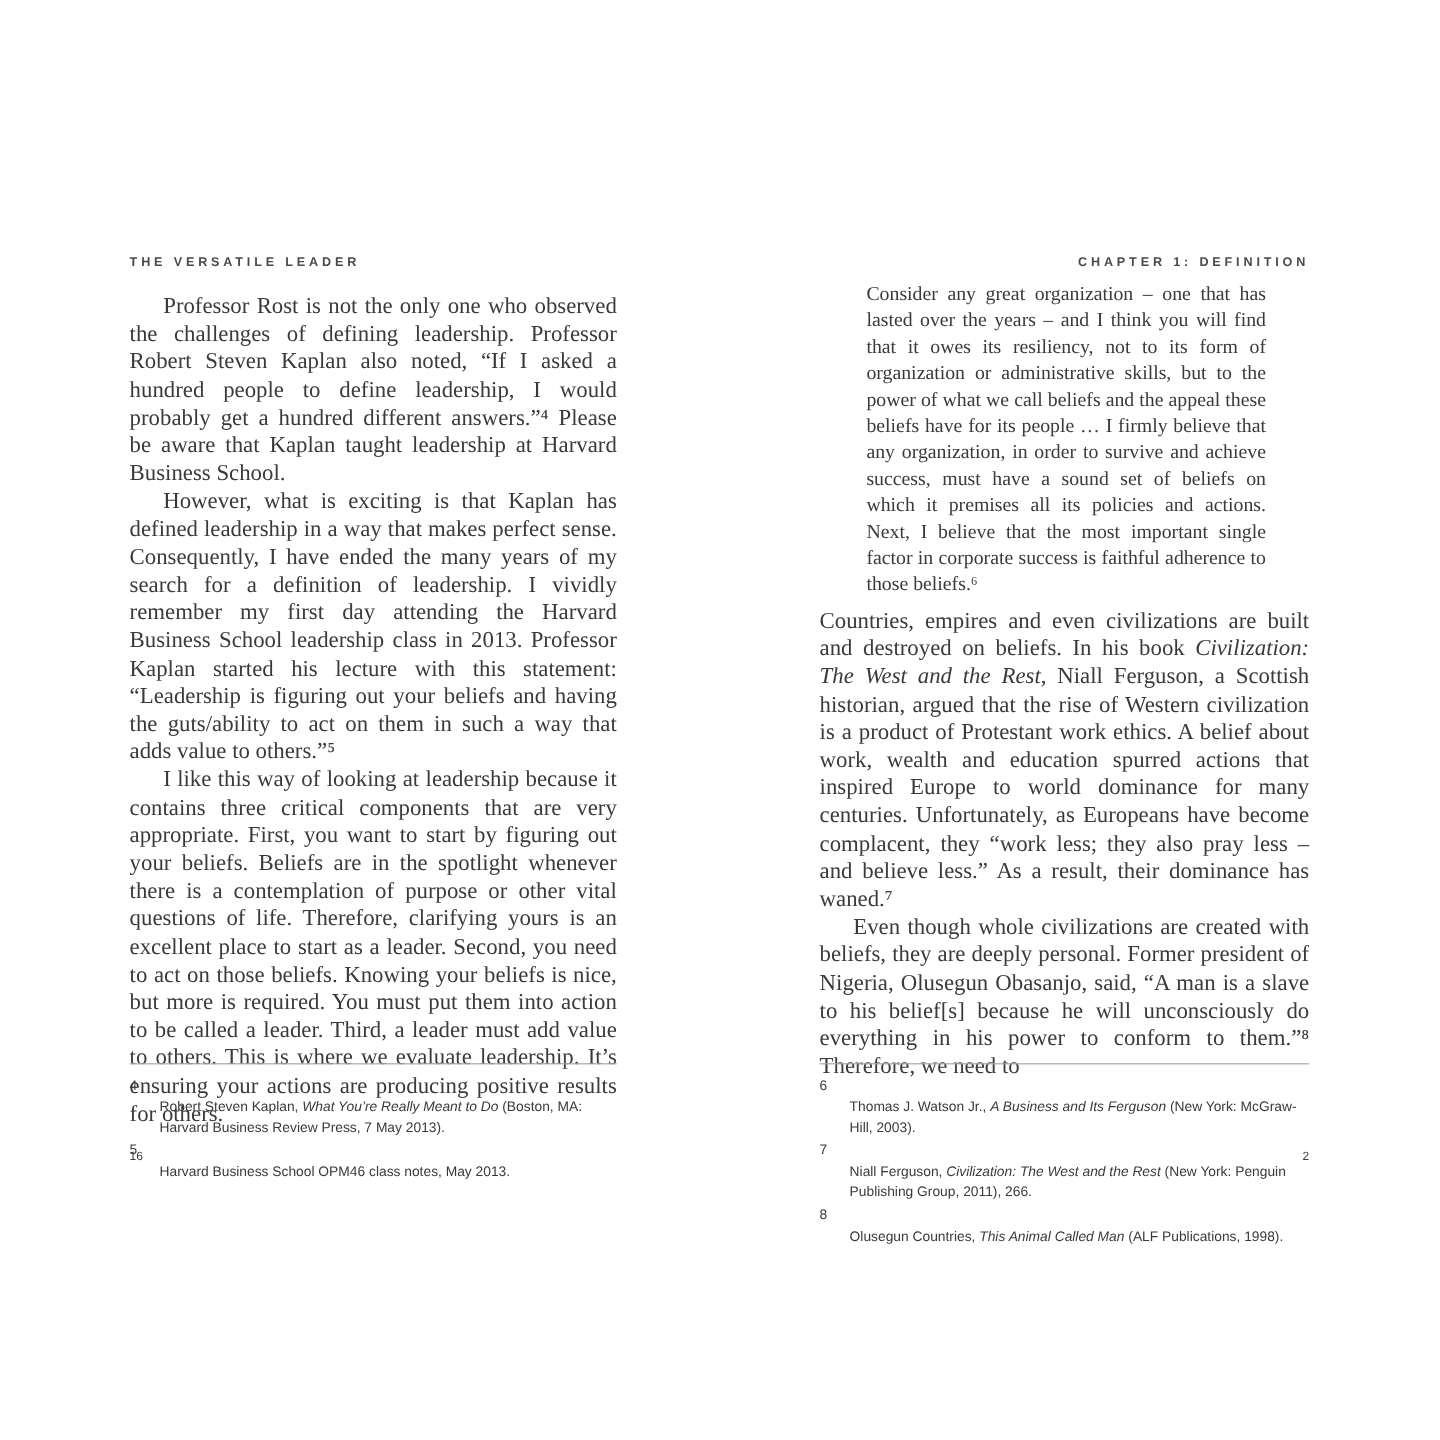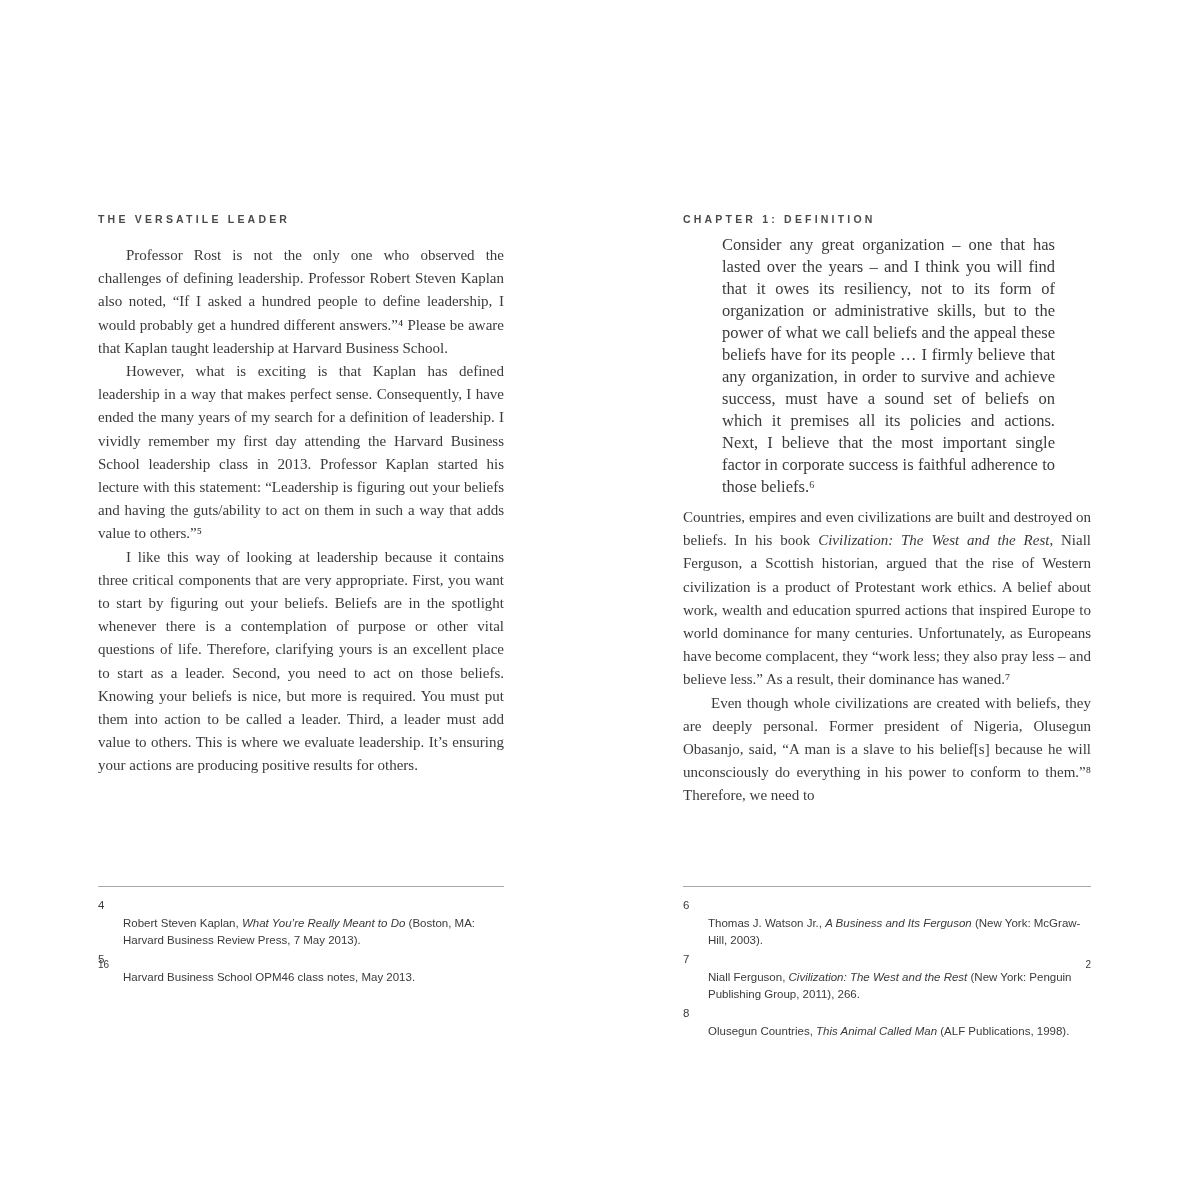--- a/index.html
+++ b/index.html
@@ -9,37 +9,37 @@
     font-family:"Liberation Serif","DejaVu Serif",serif;
     color:#3a3a3a;
     position:relative;
     overflow:hidden;
   }
   .page {
     position:absolute;
     top:213px;
     height:780px;
   }
-  .page-left  { left:98px; width:406px; }
+  .page-left  { left:108px; width:406px; }
   .page-right { left:683px; width:408px; }
 
   .running-header {
     font-family:"Liberation Sans","DejaVu Sans",sans-serif;
     font-size:10.5px;
     font-weight:700;
     letter-spacing:3.2px;
     color:#4a4a4a;
     white-space:nowrap;
   }
-  .page-right .running-header { text-align:left; }
+  .page-right .running-header { text-align:right; }
 
   .body-text { margin-top:19px; }
   .body-text p {
     margin:0;
-    font-size:15px;
+    font-size:19px;
     line-height:23.2px;
     text-align:justify;
   }
   .body-text p.indent { text-indent:28px; }
 
   .section-heading {
     font-family:"Liberation Sans","DejaVu Sans",sans-serif;
     font-size:22px;
     font-weight:800;
     letter-spacing:1.6px;

